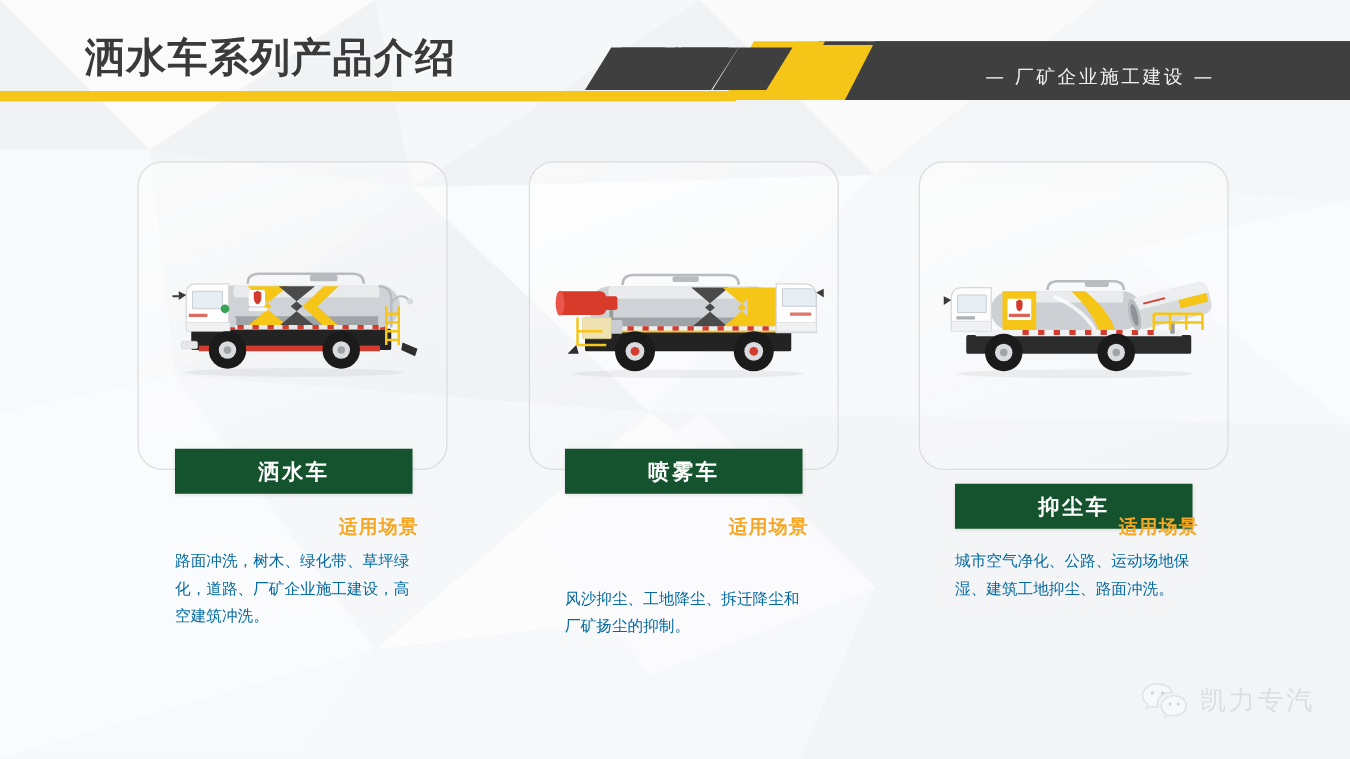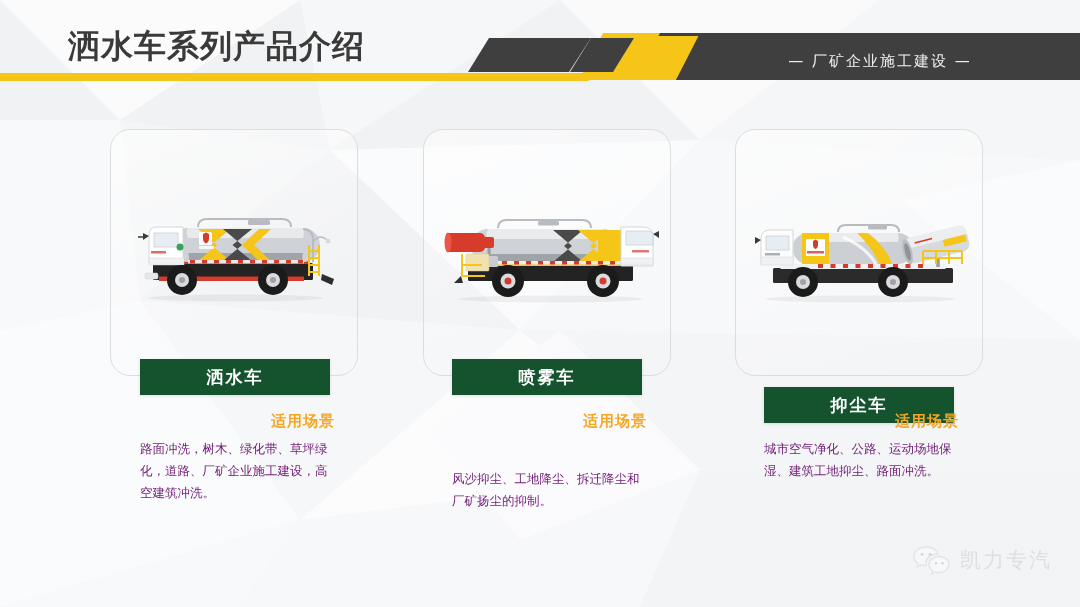--- a/index.html
+++ b/index.html
@@ -63,21 +63,21 @@
   .scene-title {
     position:absolute; width:200px; text-align:right;
     color:#f5a623; font-size:15px; font-weight:bold; letter-spacing:1px;
   }
   .st1 { left:135px; top:412px; }
   .st2 { left:447px; top:412px; }
   .st3 { left:759px; top:412px; }
 
   .desc {
     position:absolute; width:190px;
-    color:#701a75; font-size:12.5px; line-height:1.75;
+    color:#0369a1; font-size:12.5px; line-height:1.75;
     text-align:left;
   }
   .d1 { left:140px; top:438px; }
   .d2 { left:452px; top:438px;margin-top:30px; }
   .d3 { left:764px; top:438px; }
 
   
   .watermark {
     position:absolute; right:28px; bottom:32px; z-index:6;
     display:flex; align-items:center; gap:9px;

